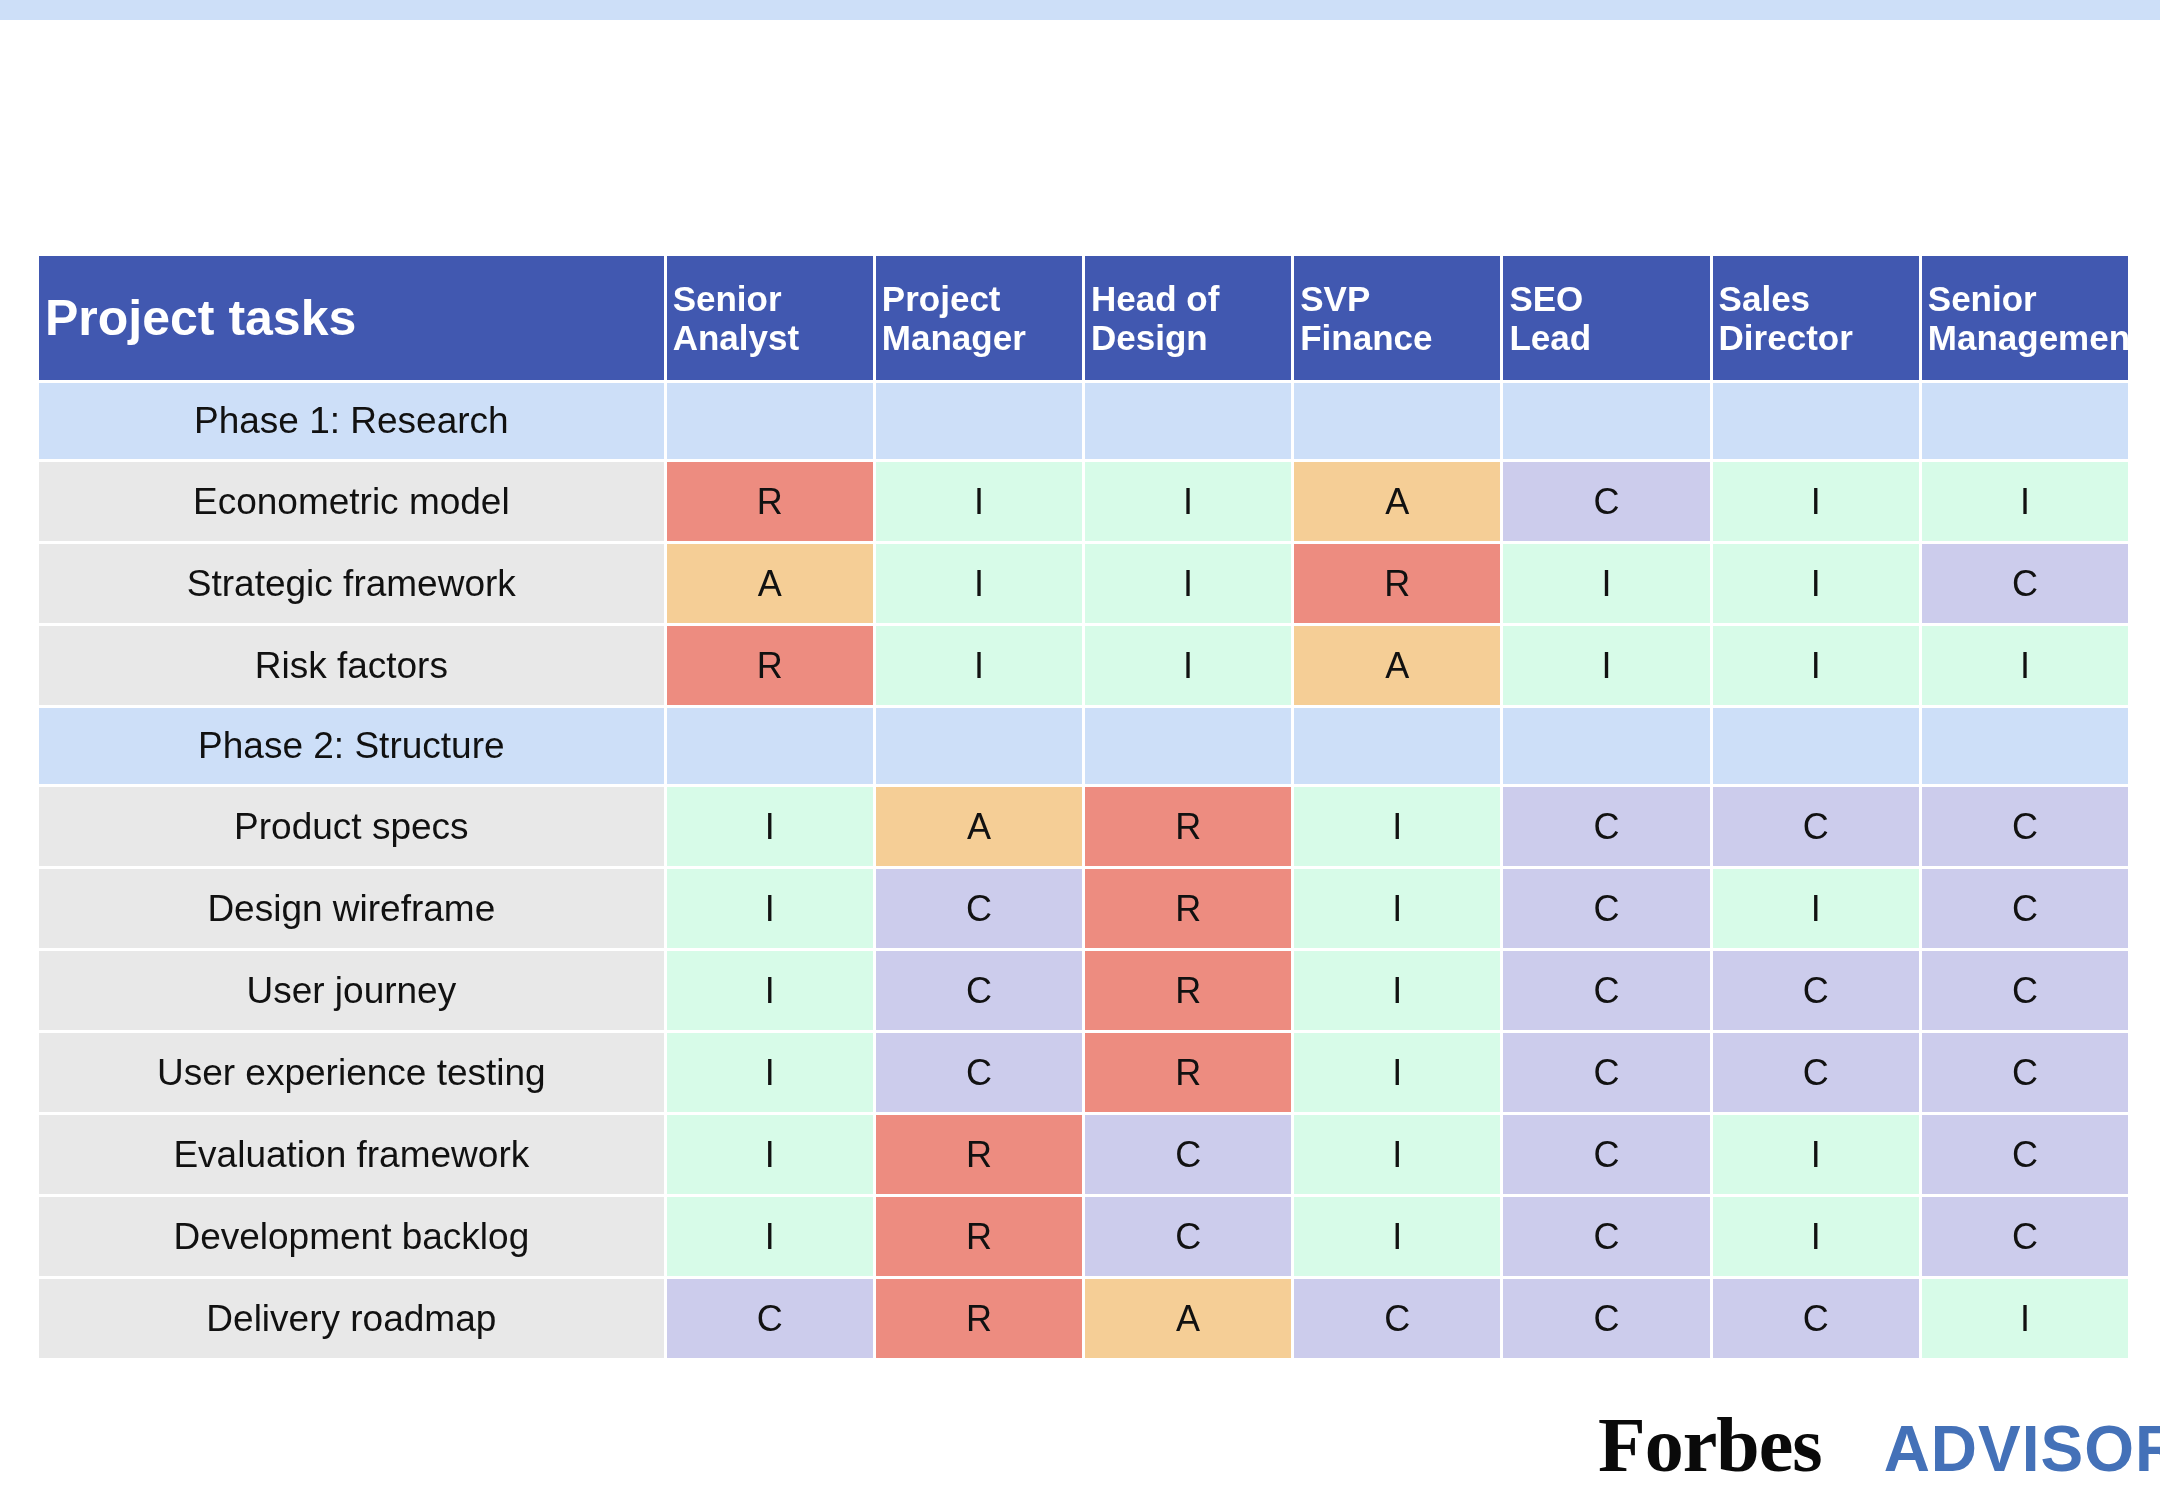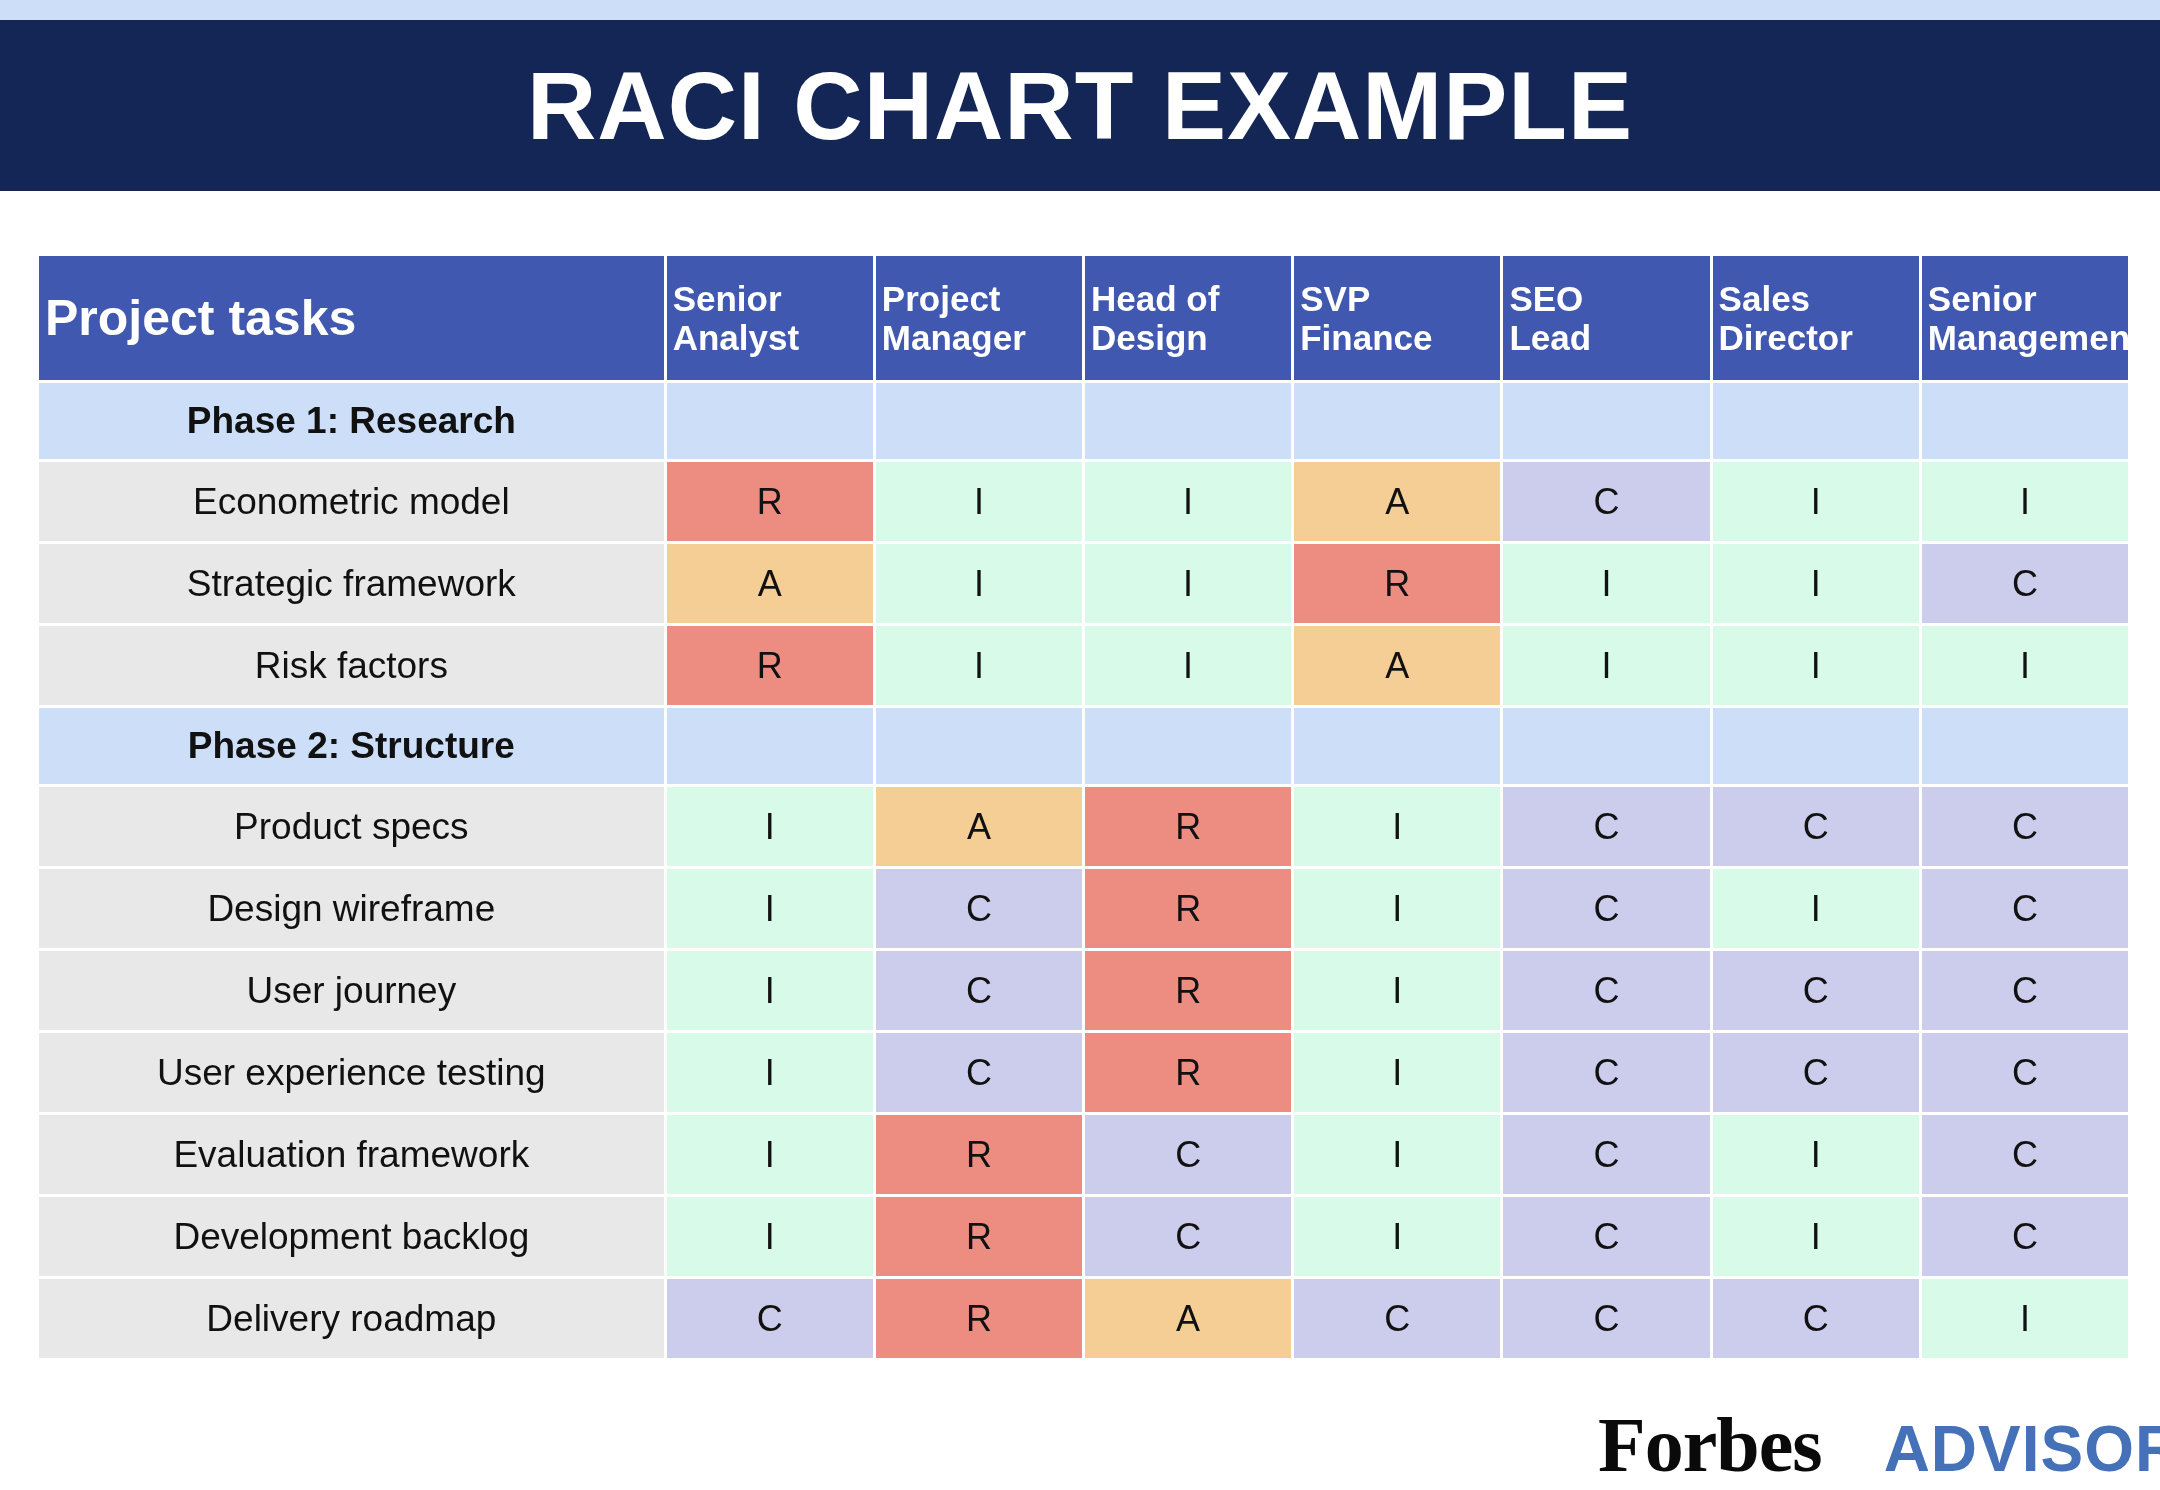--- a/index.html
+++ b/index.html
@@ -85,21 +85,21 @@
     font-size: 36px;
     color: #111111;
     padding: 0;
   }
   tbody tr.phase-row td {
     background: #cddff8;
     height: 76px;
   }
   tbody tr.phase-row td.task-cell {
     font-size: 37px;
-    font-weight: 700;
+    font-weight: 400;
     color: #111111;
   }
   tbody td.task-cell {
     background: #e8e8e8;
     font-size: 37px;
     font-weight: 400;
     text-align: center;
     color: #111111;
   }
   
@@ -137,23 +137,20 @@
     margin-left: 44px;
   }
 </style>
 </head>
 <body>
 
 <div class="page">
 
   <div class="top-strip"></div>
 
-  <div class="title-banner">
-    <div class="title-text">RACI CHART EXAMPLE</div>
-  </div>
 
   <div class="table-wrap">
     <table class="raci">
       <colgroup id="raci-colgroup">
         <col class="c-task">
       <col class="c-role">
           <col class="c-role">
           <col class="c-role">
           <col class="c-role">
           <col class="c-role">

